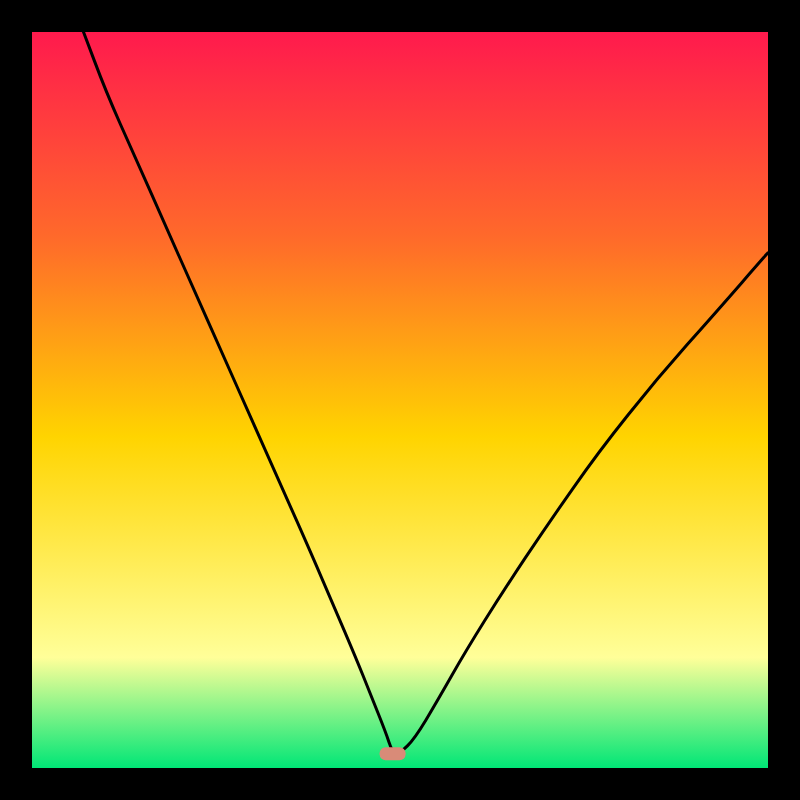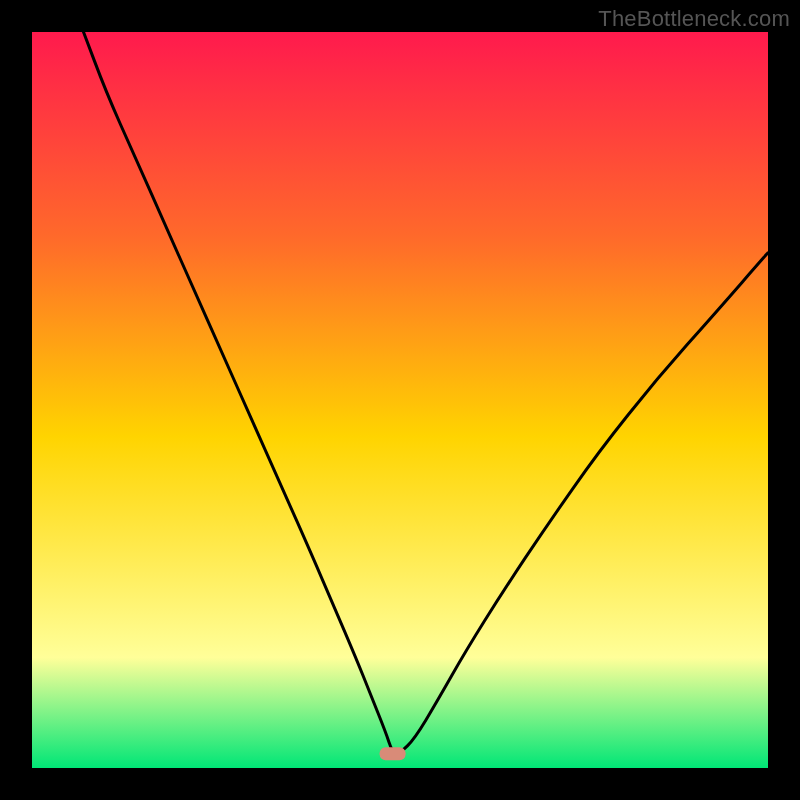--- a/index.html
+++ b/index.html
@@ -52,14 +52,13 @@
           <stop id="g3" offset="85%" stop-color="#ffff99"></stop>
           <stop id="g4" offset="100%" stop-color="#00e676"></stop>
         </linearGradient>
       </defs>
       <rect x="0" y="0" width="736" height="736" fill="url(#bg-grad)"></rect>
       <path id="curve-path" fill="none" stroke="#000000" stroke-width="3" stroke-linecap="round" stroke-linejoin="round" d="M 51.5 0.0 Q 51.5 0.0 62.6 29.4 Q 73.6 58.9 88.3 92.0 Q 103.0 125.1 117.8 158.2 Q 132.5 191.4 147.2 224.5 Q 161.9 257.6 176.6 290.7 Q 191.4 323.8 206.1 357.0 Q 220.8 390.1 235.5 423.2 Q 250.2 456.3 265.0 489.4 Q 279.7 522.6 290.7 548.3 Q 301.8 574.1 312.8 599.8 Q 323.8 625.6 331.2 644.0 Q 338.6 662.4 345.9 680.8 Q 353.3 699.2 357.0 710.2 Q 360.6 721.3 364.3 721.3 Q 368.0 721.3 375.4 713.9 Q 382.7 706.6 393.8 688.2 Q 404.8 669.8 419.5 644.0 Q 434.2 618.2 452.6 588.8 Q 471.0 559.4 493.1 526.2 Q 515.2 493.1 541.0 456.3 Q 566.7 419.5 596.2 382.7 Q 625.6 345.9 655.0 312.8 Q 684.5 279.7 710.2 250.2 T 736.0 220.8"></path>
       <rect id="min-marker" rx="6" ry="6" width="26" height="13" x="347.6" y="715.3" fill="#d98b78"></rect>
     </svg>
   </div>
 
-  <div class="watermark">TheBottleneck.com</div>
 </div>
 
 </body></html>

